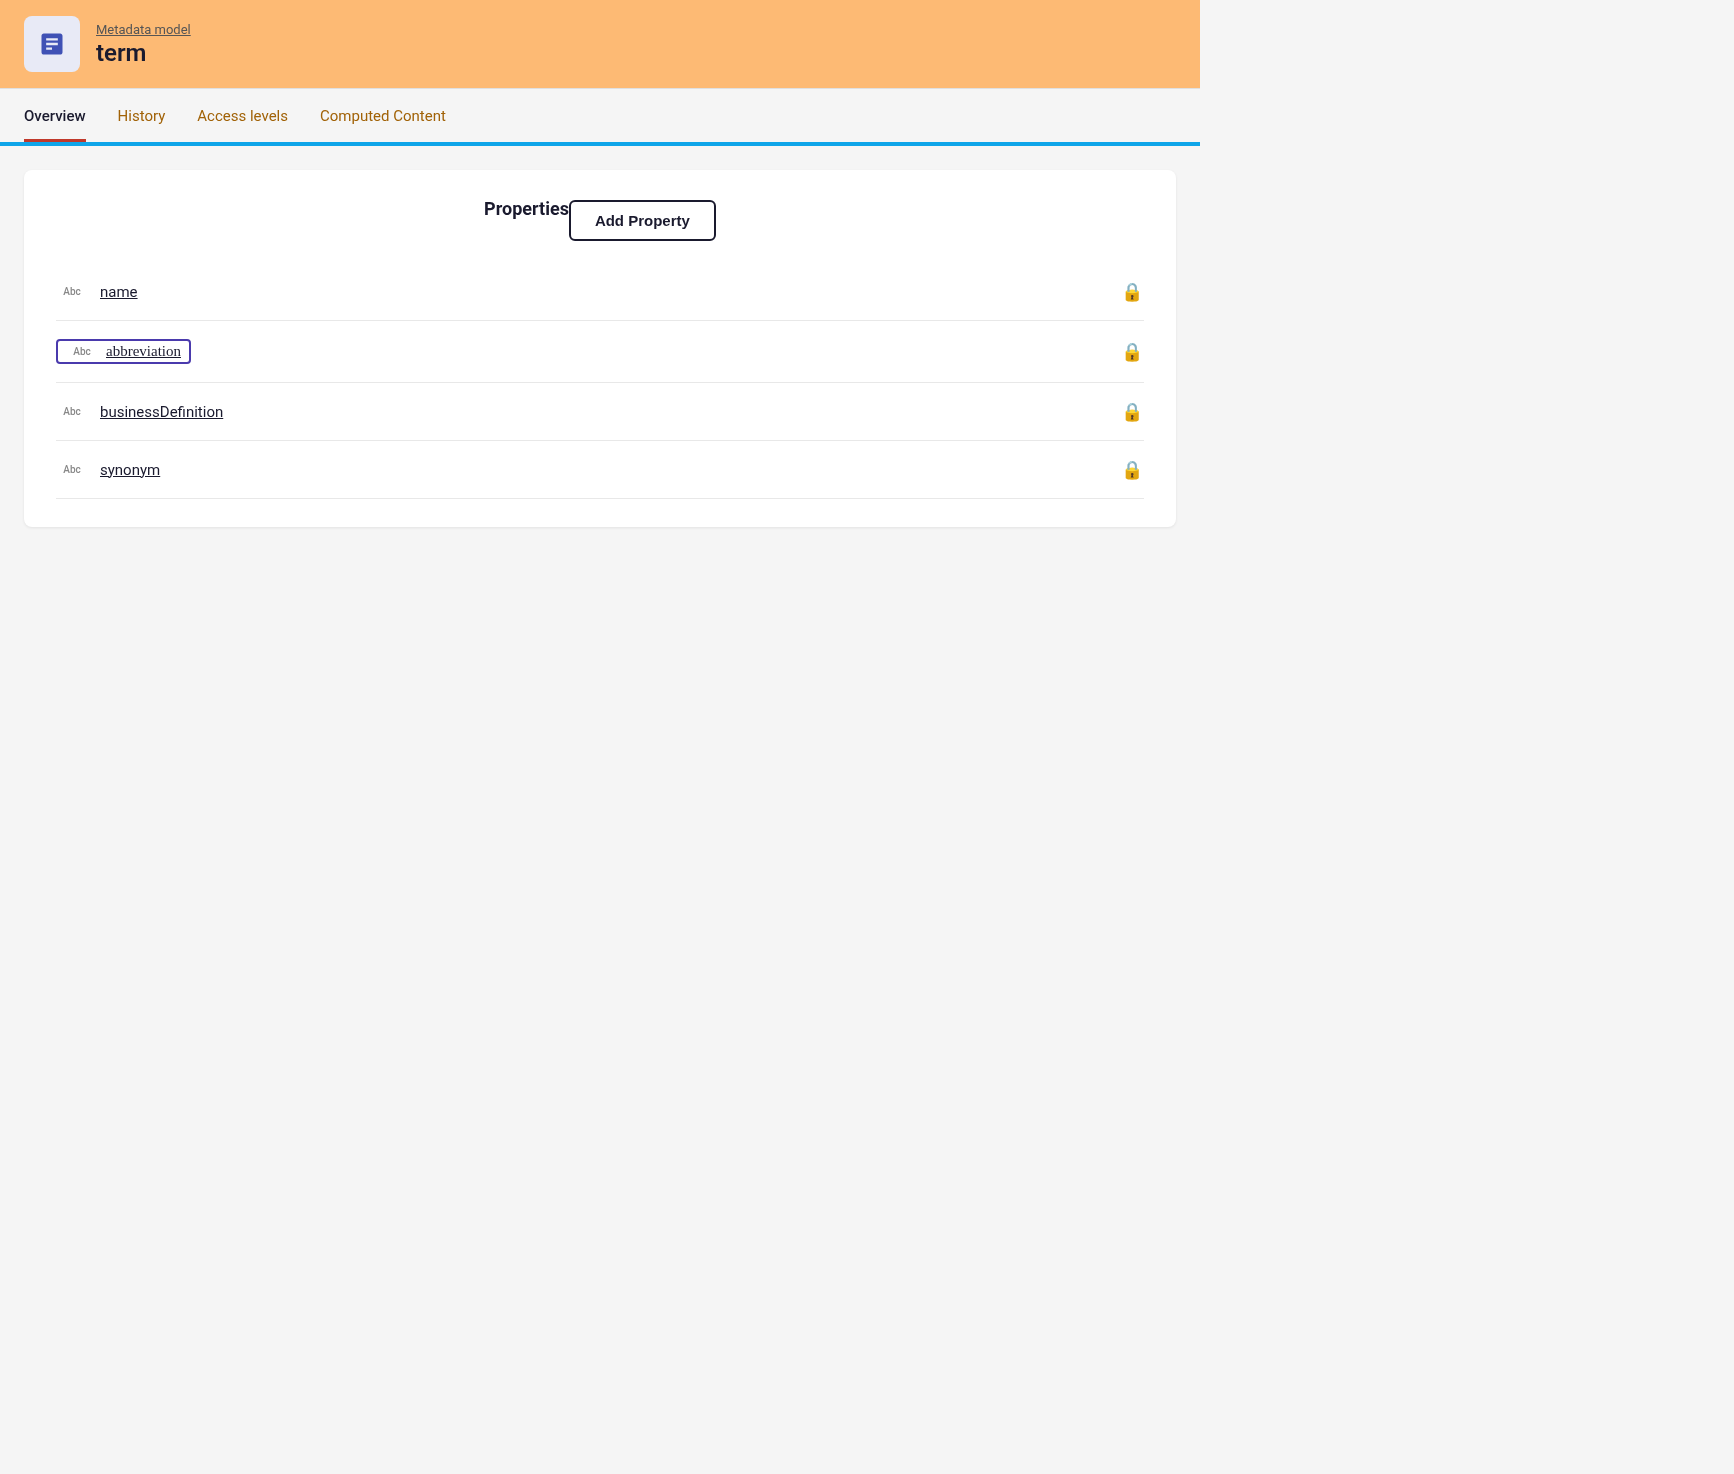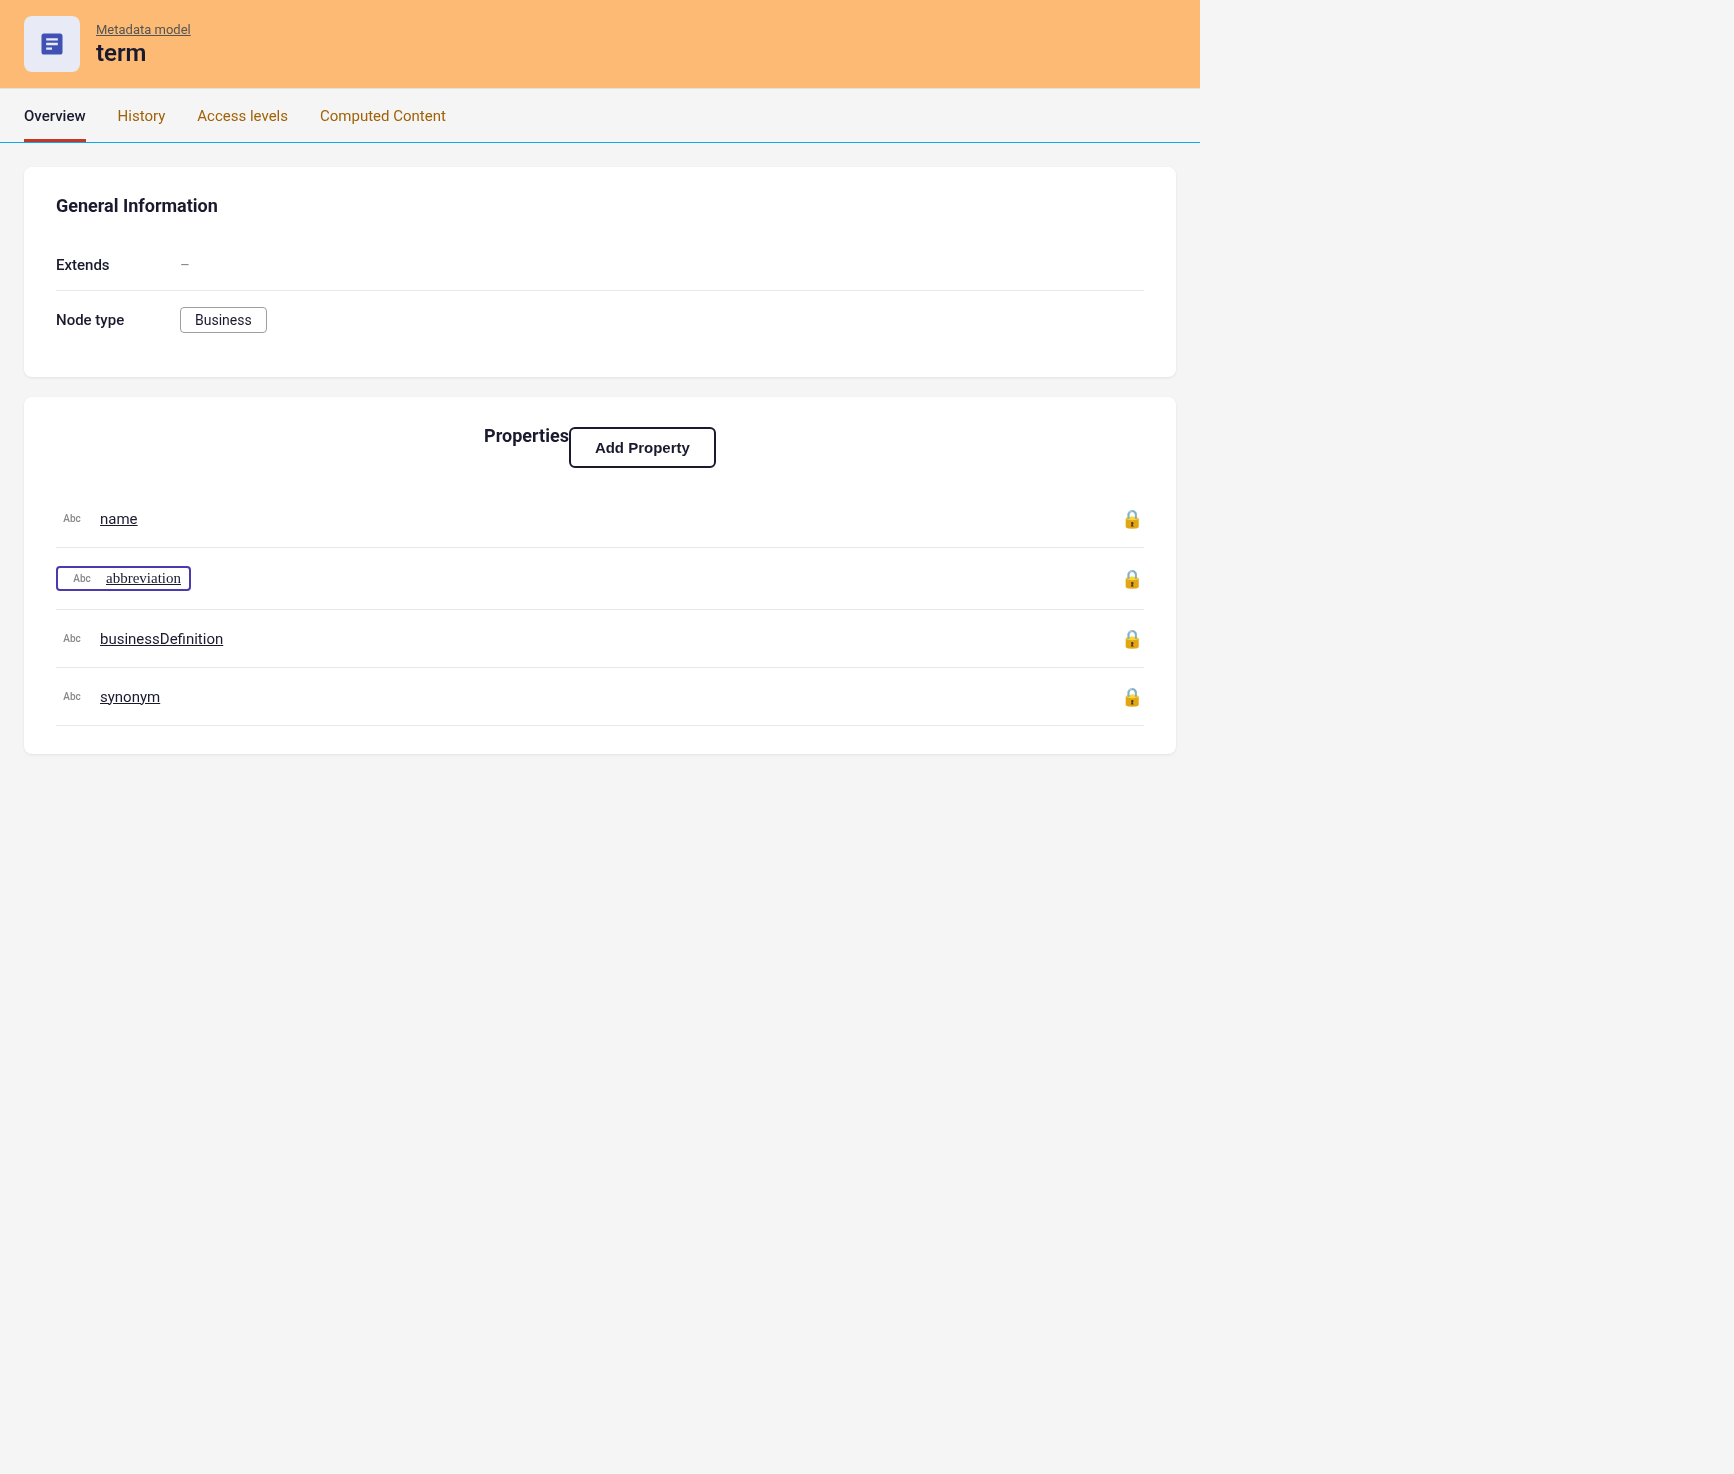--- a/index.html
+++ b/index.html
@@ -61,21 +61,21 @@
       color: #1a1a2e;
       margin-top: 2px;
     }
 
     
     .tabs-bar {
       background: #f5f5f5;
       padding: 0 24px;
       display: flex;
       gap: 32px;
-      border-bottom: 1px solid #0ea5e9;
+      border-bottom: 4px solid #0ea5e9;
     }
 
     .tab {
       padding: 18px 0 14px;
       font-size: 15px;
       color: #a16207;
       cursor: pointer;
       border-bottom: 3px solid transparent;
       white-space: nowrap;
     }
@@ -249,33 +249,20 @@
   <div class="tab">
     <span>Access levels</span>
   </div>
   <div class="tab">
     <span>Computed Content</span>
   </div>
 </div>
 
 <div class="main-content">
 
-  <div class="card">
-    <div class="card-title">General Information</div>
-
-    <div class="info-row">
-      <span class="info-label">Extends</span>
-      <span class="info-value">–</span>
-    </div>
-
-    <div class="info-row">
-      <span class="info-label">Node type</span>
-      <span class="badge">Business</span>
-    </div>
-  </div>
 
   <div class="card">
     <div class="properties-header">
       <div class="card-title">Properties</div>
       <button class="add-property-btn">Add Property</button>
     </div>
 
     <div class="property-row">
       <div class="property-left">
         <span class="type-badge">Abc</span>

